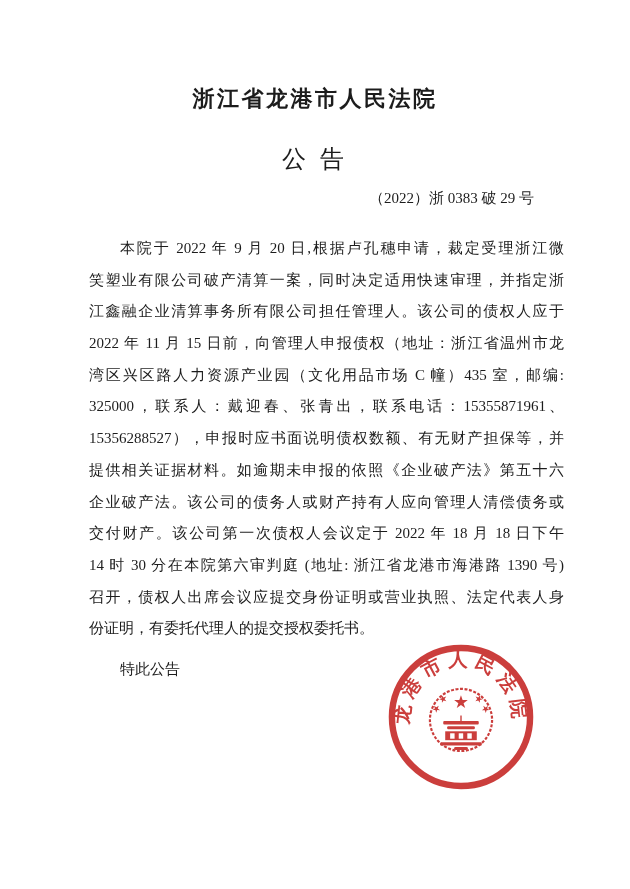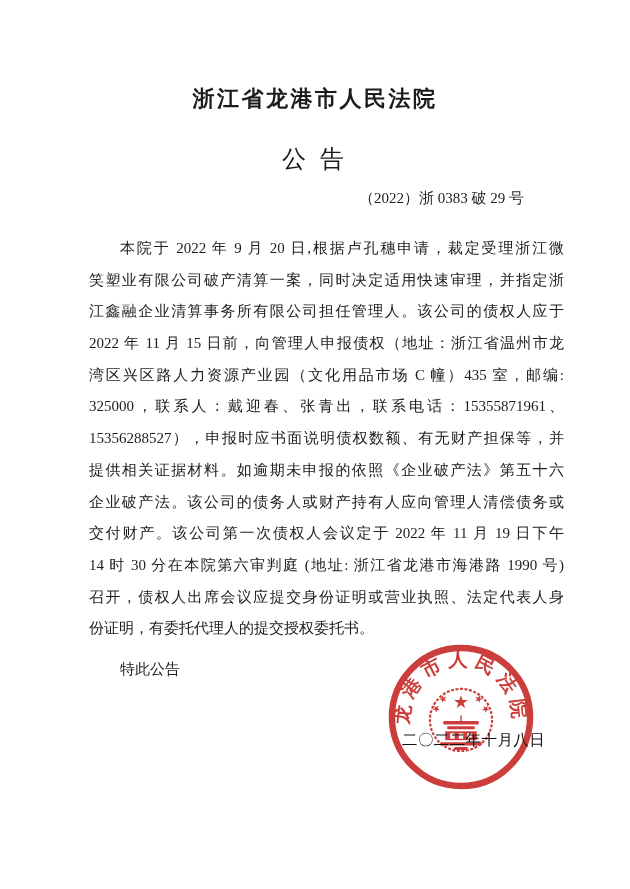--- a/index.html
+++ b/index.html
@@ -26,21 +26,21 @@
     color:var(--ink);
   }
   .doc-title{
     position:absolute;top:143px;left:0;width:100%;
     text-align:center;
     font-size:24px;font-weight:normal;
     letter-spacing:4px;
     color:var(--ink);
   }
   .case-no{
-    position:absolute;top:189px;right:106px;
+    position:absolute;top:189px;right:96px;
     font-size:15px;
     color:var(--ink);
   }
   .body-text{
     position:absolute;top:233px;left:89px;width:475px;
     font-size:15px;
     color:var(--ink);
   }
   .body-line{
     height:31.7px;line-height:31.7px;
@@ -85,22 +85,22 @@
   <div class="body-text">
     <div class="body-line indent">本院于 2022 年 9 月 20 日,根据卢孔穗申请，裁定受理浙江微</div>
     <div class="body-line">笑塑业有限公司破产清算一案，同时决定适用快速审理，并指定浙</div>
     <div class="body-line">江鑫融企业清算事务所有限公司担任管理人。该公司的债权人应于</div>
     <div class="body-line">2022 年 11 月 15 日前，向管理人申报债权（地址：浙江省温州市龙</div>
     <div class="body-line">湾区兴区路人力资源产业园（文化用品市场 C 幢）435 室，邮编:</div>
     <div class="body-line">325000，联系人：戴迎春、张青出，联系电话：15355871961、</div>
     <div class="body-line">15356288527），申报时应书面说明债权数额、有无财产担保等，并</div>
     <div class="body-line">提供相关证据材料。如逾期未申报的依照《企业破产法》第五十六</div>
     <div class="body-line">企业破产法。该公司的债务人或财产持有人应向管理人清偿债务或</div>
-    <div class="body-line">交付财产。该公司第一次债权人会议定于 2022 年 11 月 19 日下午</div>
-    <div class="body-line">14 时 30 分在本院第六审判庭 (地址: 浙江省龙港市海港路 1990 号)</div>
+    <div class="body-line">交付财产。该公司第一次债权人会议定于 2022 年 18 月 18 日下午</div>
+    <div class="body-line">14 时 30 分在本院第六审判庭 (地址: 浙江省龙港市海港路 1390 号)</div>
     <div class="body-line">召开，债权人出席会议应提交身份证明或营业执照、法定代表人身</div>
     <div class="body-line last">份证明，有委托代理人的提交授权委托书。</div>
     <div class="closing-line">特此公告</div>
   </div>
 
   <svg class="seal" viewBox="0 0 150 150" xmlns="http://www.w3.org/2000/svg">
 
     <circle cx="75" cy="75" r="70" fill="none" stroke="currentColor" stroke-width="6.5"></circle>
 
     <defs>
@@ -124,15 +124,14 @@
         <rect x="59" y="89.5" width="32" height="9" fill="currentColor"></rect>
         <rect x="64" y="91.5" width="4.5" height="5.5" fill="#ffffff"></rect>
         <rect x="72.7" y="91.5" width="4.5" height="5.5" fill="#ffffff"></rect>
         <rect x="81.4" y="91.5" width="4.5" height="5.5" fill="#ffffff"></rect>
         <rect x="54" y="100.5" width="42" height="3.5" rx="1" fill="currentColor"></rect>
         <rect x="68" y="105.5" width="14" height="3" rx="1.5" fill="currentColor"></rect>
       </g>
     </g>
   </svg>
 
-  <div class="issue-date">二〇二二年十月八日</div>
 
 </div>
 
 </body></html>

